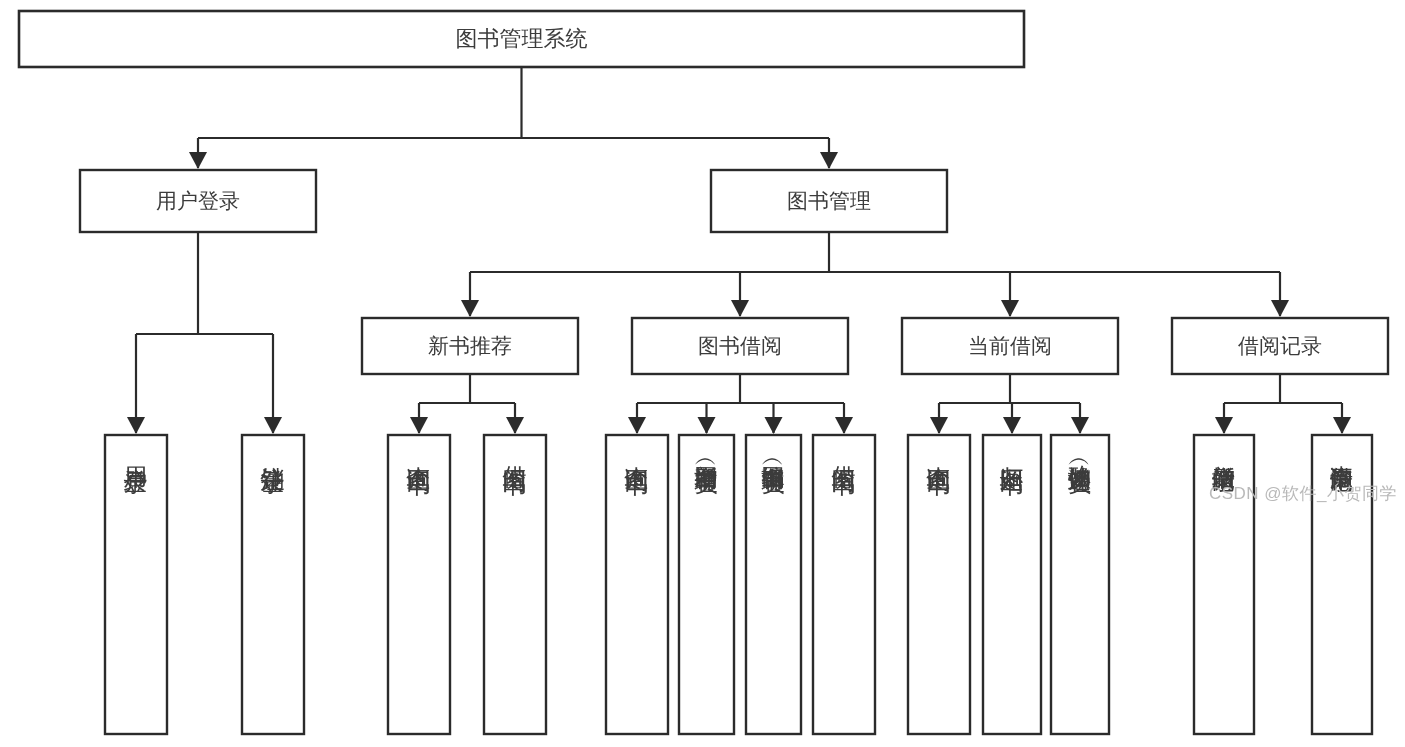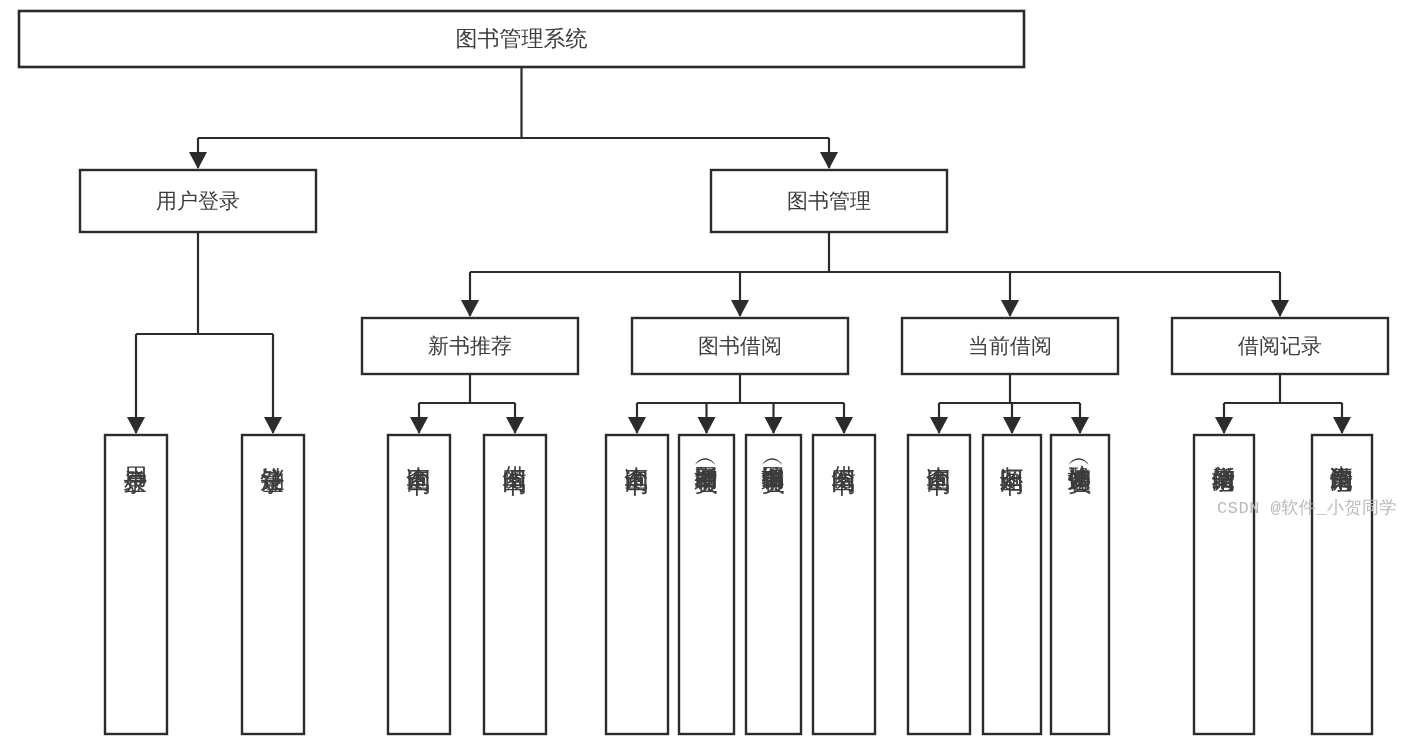--- a/index.html
+++ b/index.html
@@ -46,22 +46,22 @@
     font-family:"Liberation Sans","DejaVu Sans",sans-serif;
     font-size:24px;
     line-height:1.05;
     letter-spacing:2px;
     color:#3c3c3c;
     white-space:nowrap;
   }
   .watermark{
     position:absolute;
     right:8px;
-    bottom:4px;
-    font-family:Liberation Mono, monospace;
+    bottom:18px;
+    font-family:Liberation Sans, sans-serif;
     font-size:17px;
     color:#b9b9b9;
     letter-spacing:0.5px;
     white-space:nowrap;
     margin-top:39px;
   }
 </style>
 </head>
 <body>
 

